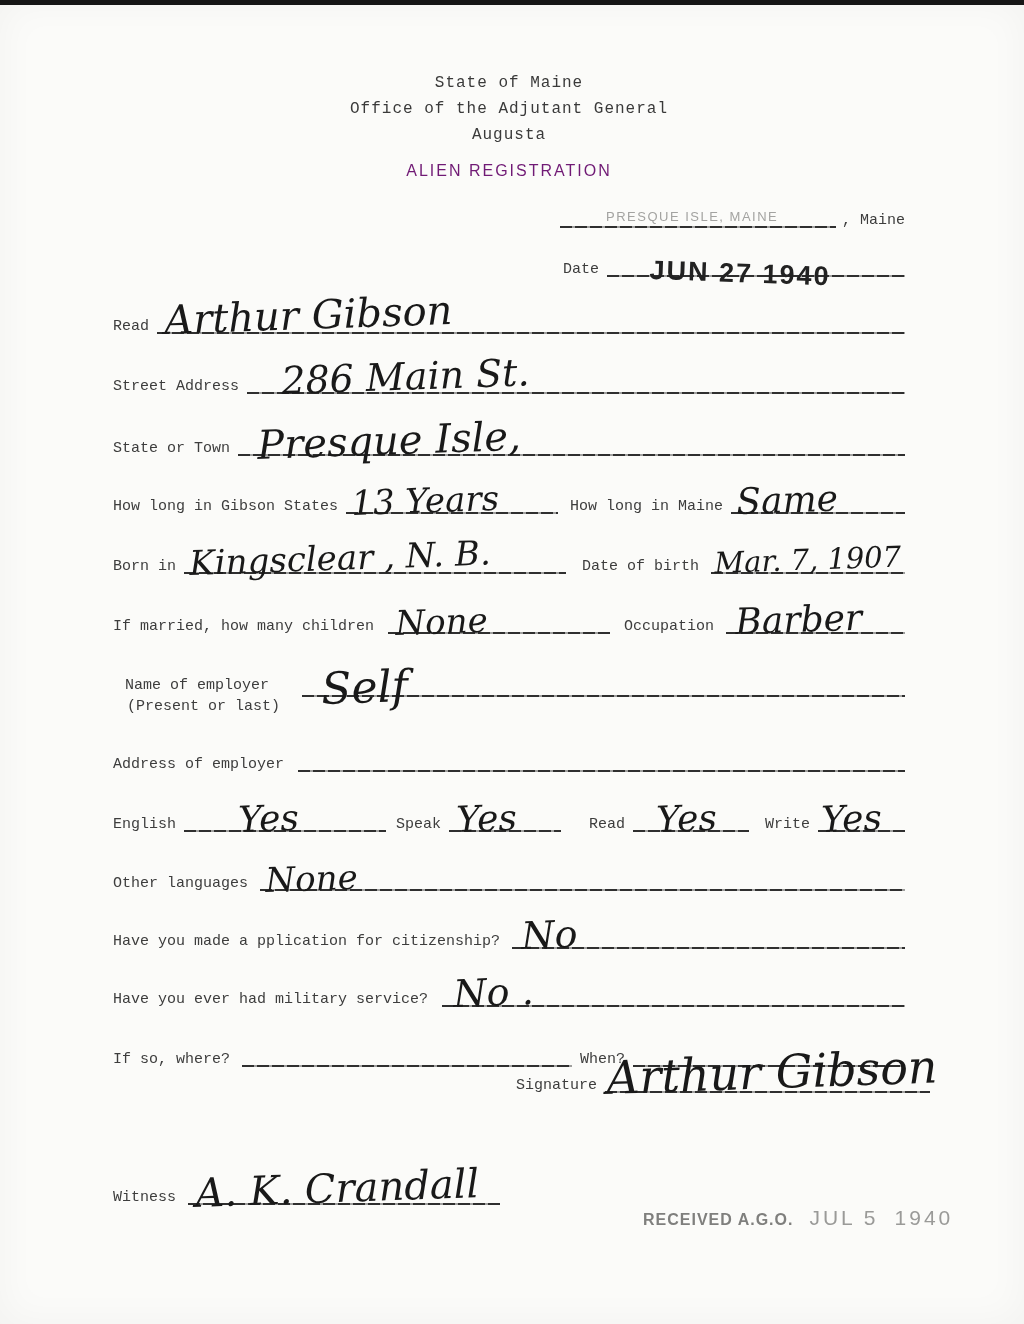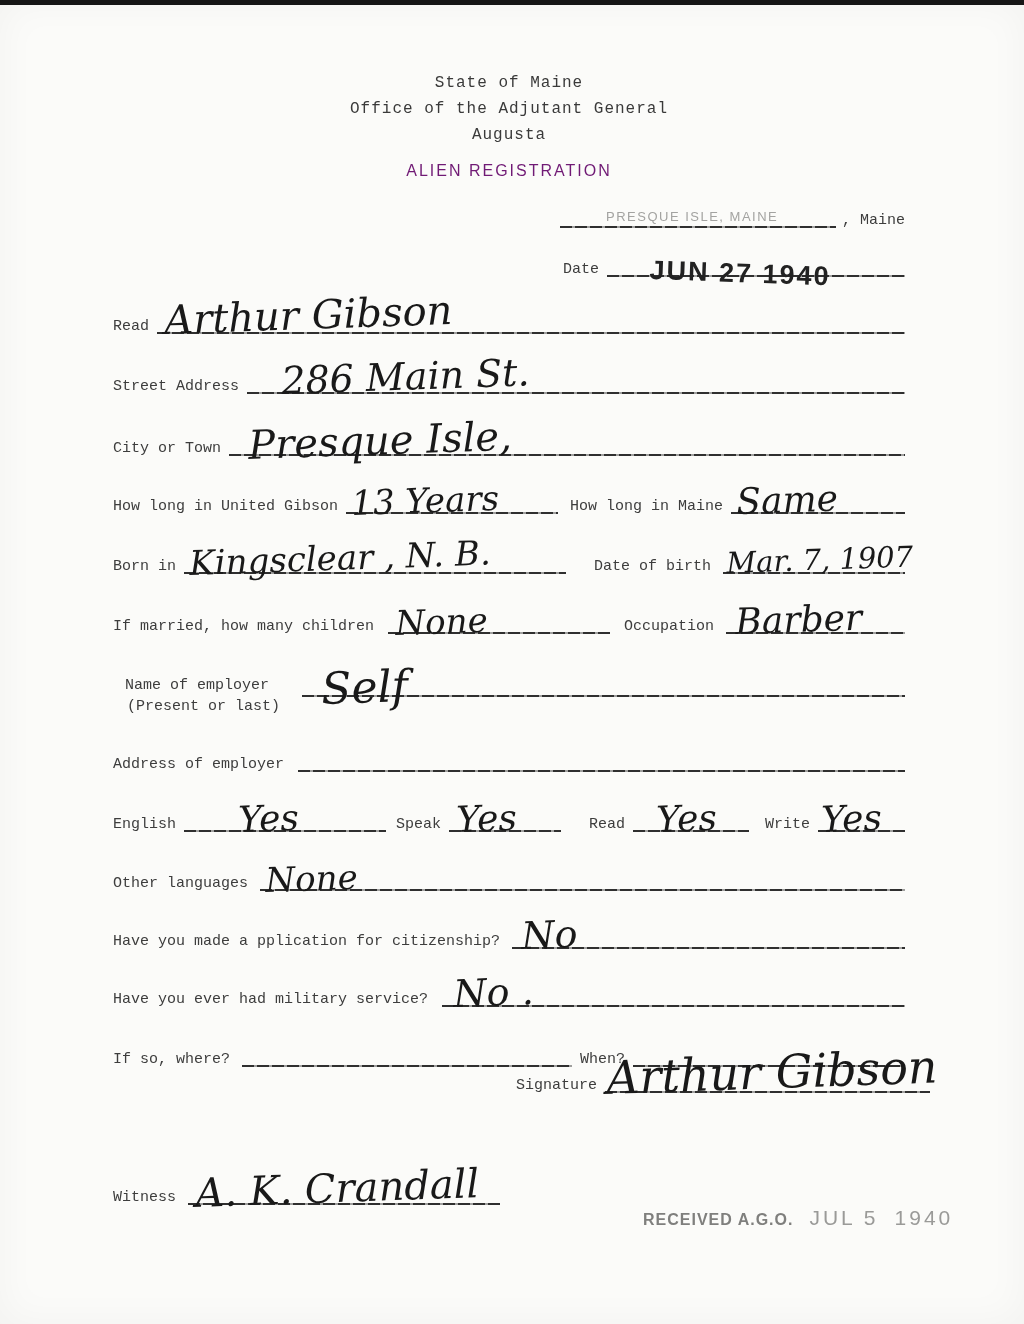--- a/index.html
+++ b/index.html
@@ -115,43 +115,43 @@
   </div>
 
   <div class="row" style="left:113px;top:377px;width:792px">
     <span class="lbl">Street Address</span>
     <span class="line">
       <span class="hand" style="left:35px;font-size:38px">286 Main St.</span>
     </span>
   </div>
 
   <div class="row" style="left:113px;top:439px;width:792px">
-    <span class="lbl">City or Town</span>
+    <span class="lbl">State or Town</span>
     <span class="line">
       <span class="hand" style="left:20px;font-size:40px;bottom:-9px">Presque Isle,</span>
     </span>
   </div>
 
   <div class="row" style="left:113px;top:497px;width:792px">
-    <span class="lbl">How long in United Gibson</span>
+    <span class="lbl">How long in Gibson States</span>
     <span class="line" style="flex:0 0 212px">
       <span class="hand" style="left:6px;font-size:34px">13 Years</span>
     </span>
     <span class="lbl" style="margin-left:12px">How long in Maine</span>
     <span class="line">
       <span class="hand" style="left:6px;font-size:36px">Same</span>
     </span>
   </div>
 
   <div class="row" style="left:113px;top:557px;width:792px">
     <span class="lbl">Born in</span>
     <span class="line" style="flex:0 0 382px">
       <span class="hand" style="left:6px;font-size:34px">Kingsclear , N. B.</span>
     </span>
-    <span class="lbl" style="margin-left:28px">Date of birth</span>
+    <span class="lbl" style="margin-left:16px">Date of birth</span>
     <span class="line" style="margin-left:12px">
       <span class="hand" style="left:4px;font-size:29px;bottom:-4px">Mar. 7, 1907</span>
     </span>
   </div>
 
   <div class="row" style="left:113px;top:617px;width:792px">
     <span class="lbl">If married, how many children</span>
     <span class="line" style="flex:0 0 222px;margin-left:14px">
       <span class="hand" style="left:8px;font-size:34px">None</span>
     </span>

